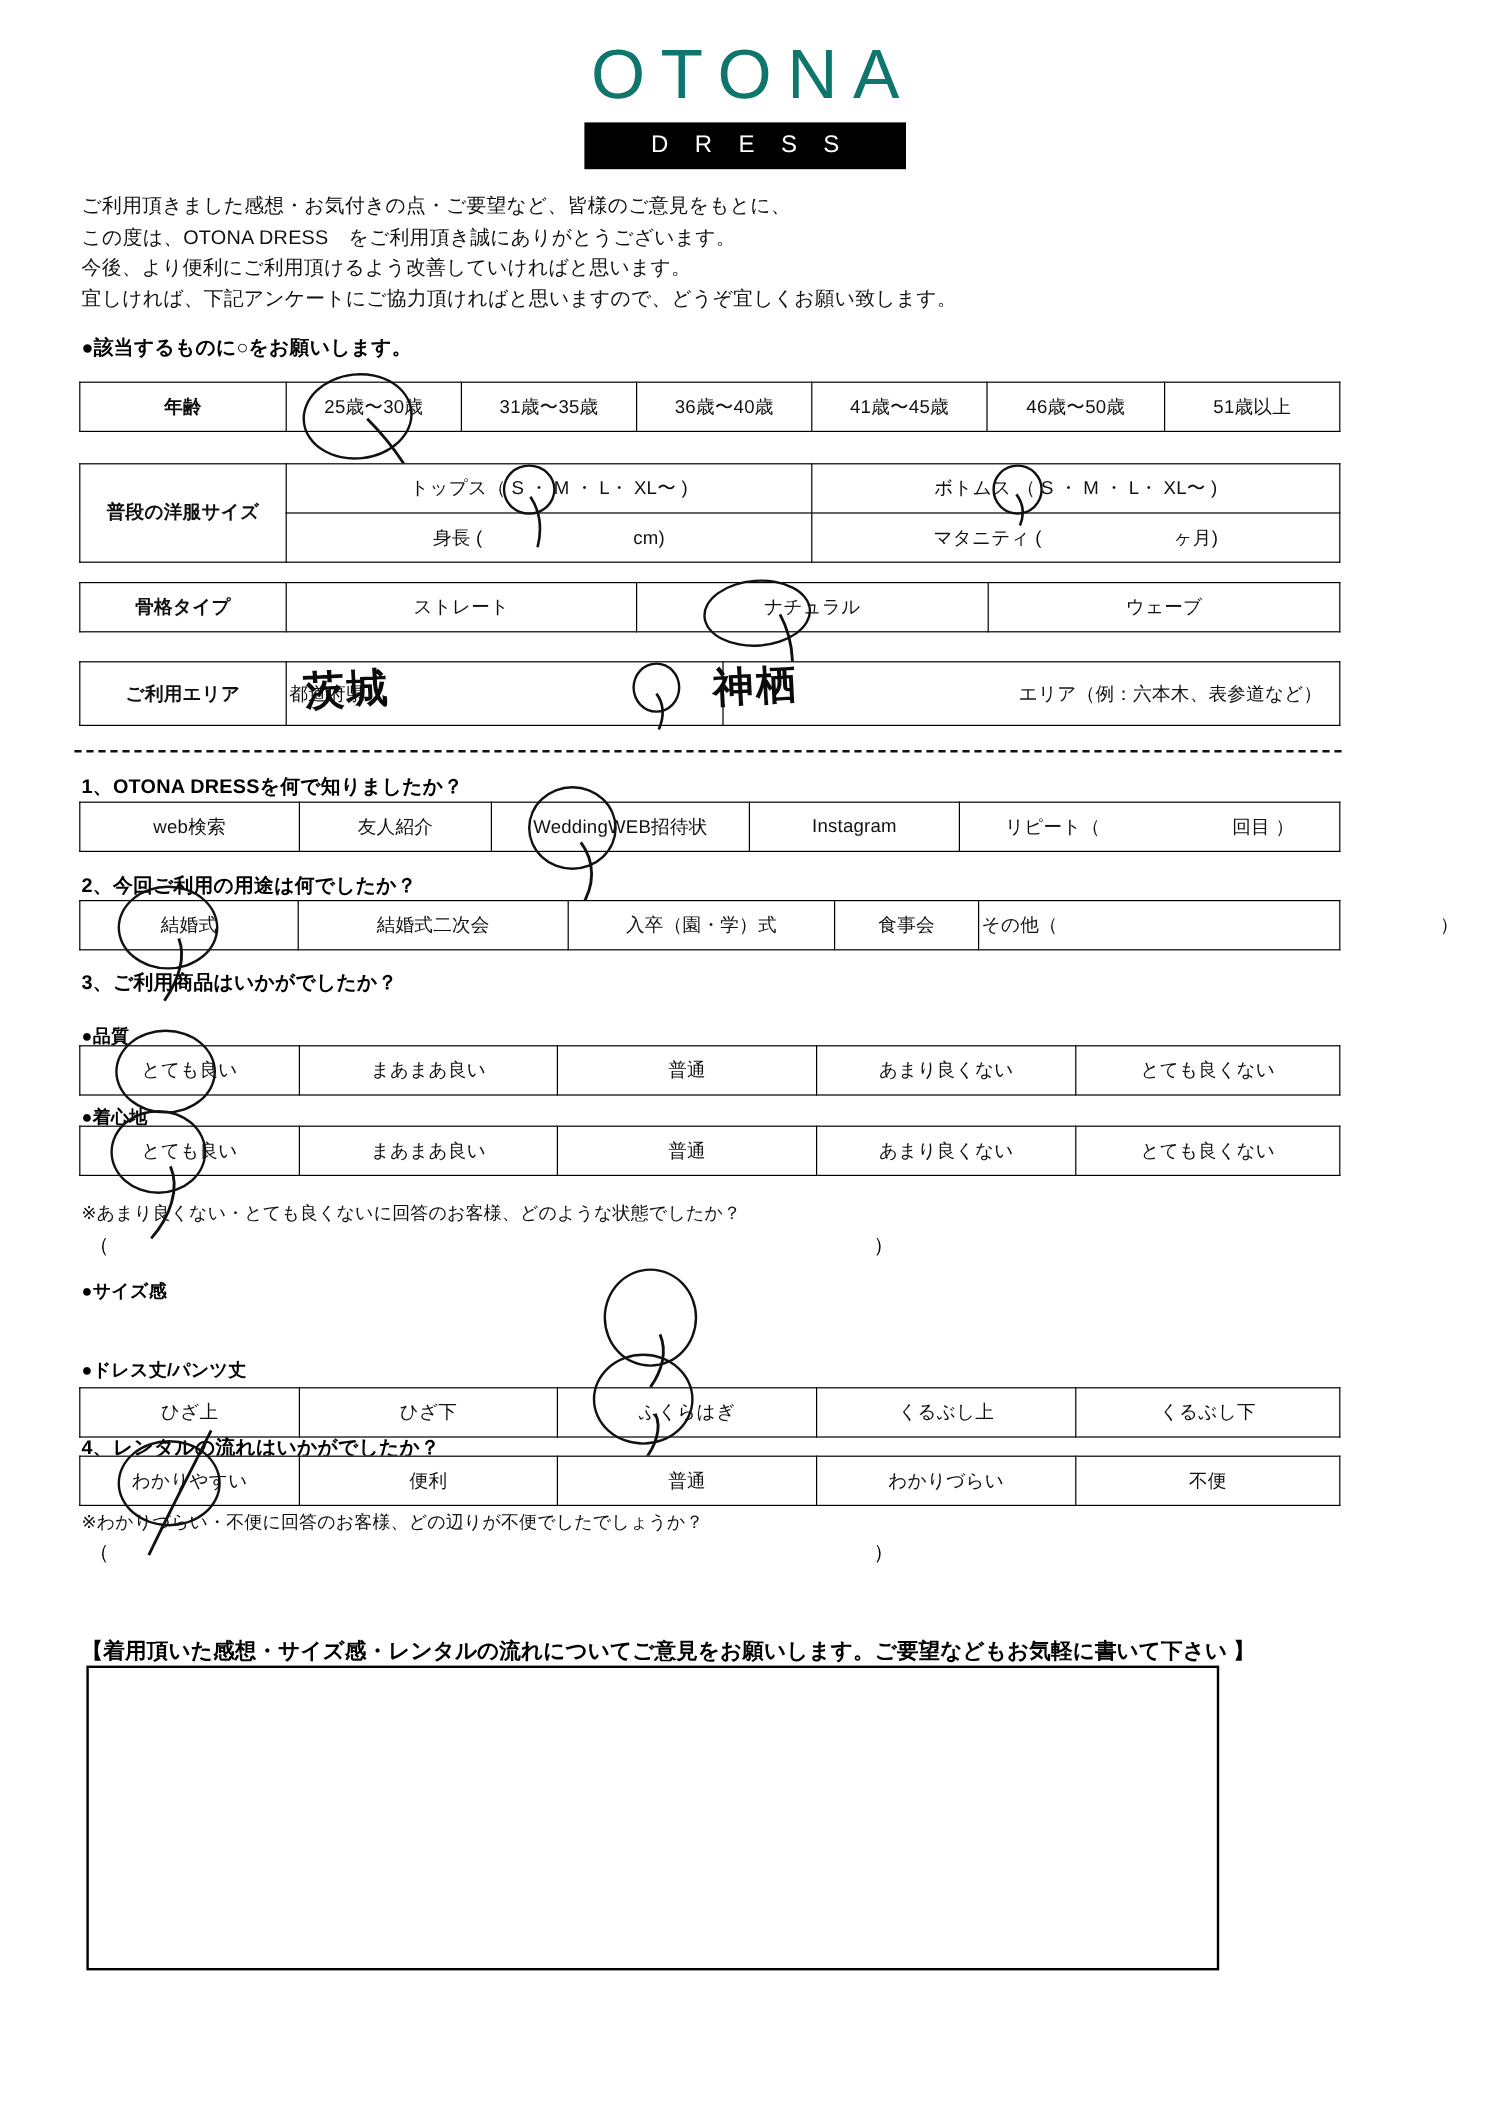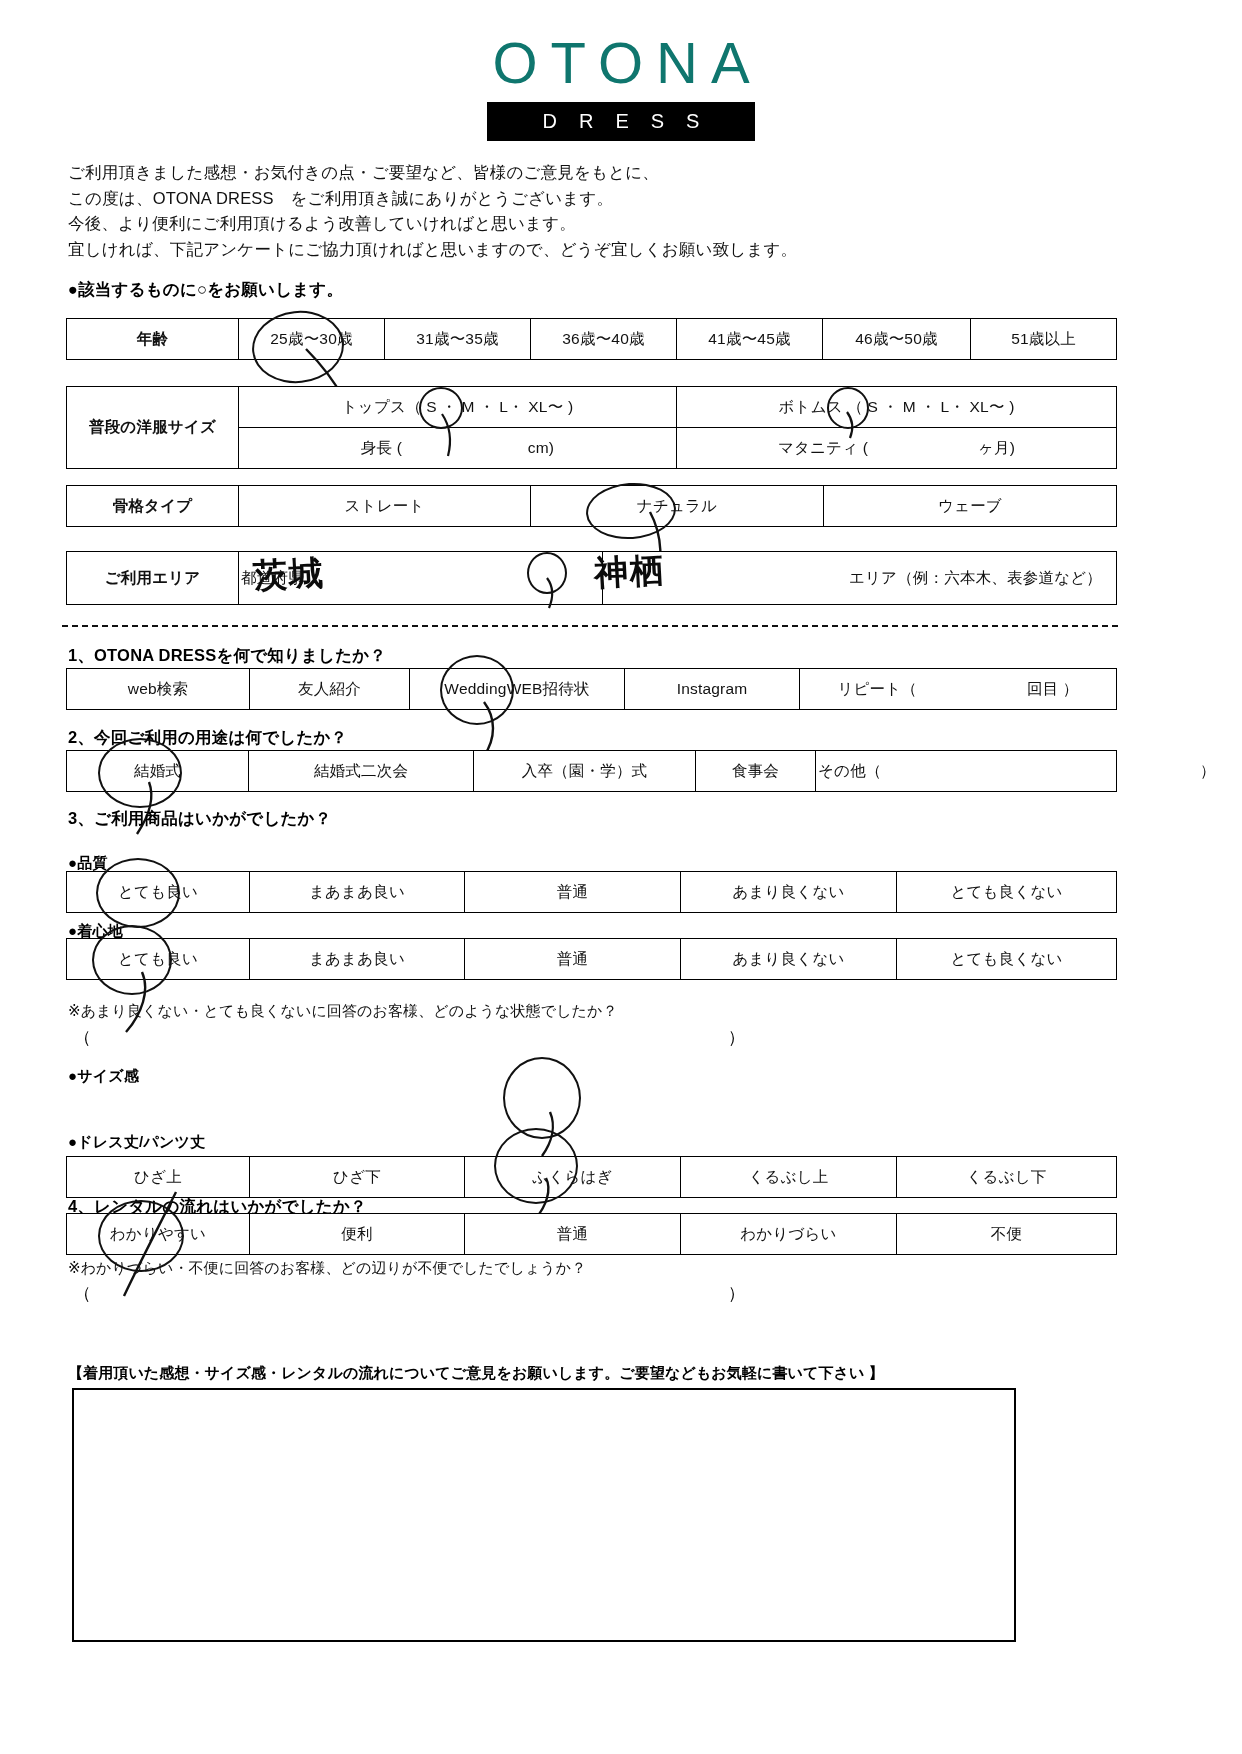--- a/index.html
+++ b/index.html
@@ -44,21 +44,21 @@
 
   .note{position:absolute;font-size:15px;color:#111;letter-spacing:.1px;white-space:nowrap;}
   .paren-l{position:absolute;font-size:17px;}
   .paren-r{position:absolute;font-size:17px;}
 
   
   .dashsep{position:absolute;left:62px;width:1056px;height:0;
     border-top:2.5px dashed #111;}
 
   
-  .cmt-head{position:absolute;left:68px;font-size:15px;font-weight:bold;
+  .cmt-head{position:absolute;left:68px;font-size:18px;font-weight:bold;
     white-space:nowrap;letter-spacing:.1px;}
   .cmt-box{position:absolute;border:2.2px solid #000;background:#fff;}
 
   
   .hand{
     position:absolute;font-family:"DejaVu Sans",sans-serif;
     color:#0b0b0b;white-space:nowrap;
   }
   .hand-area{font-size:34px;transform:rotate(-3deg);letter-spacing:2px;font-weight:600;}
   .hand-cmt{font-size:30px;letter-spacing:7px;font-weight:500;}

